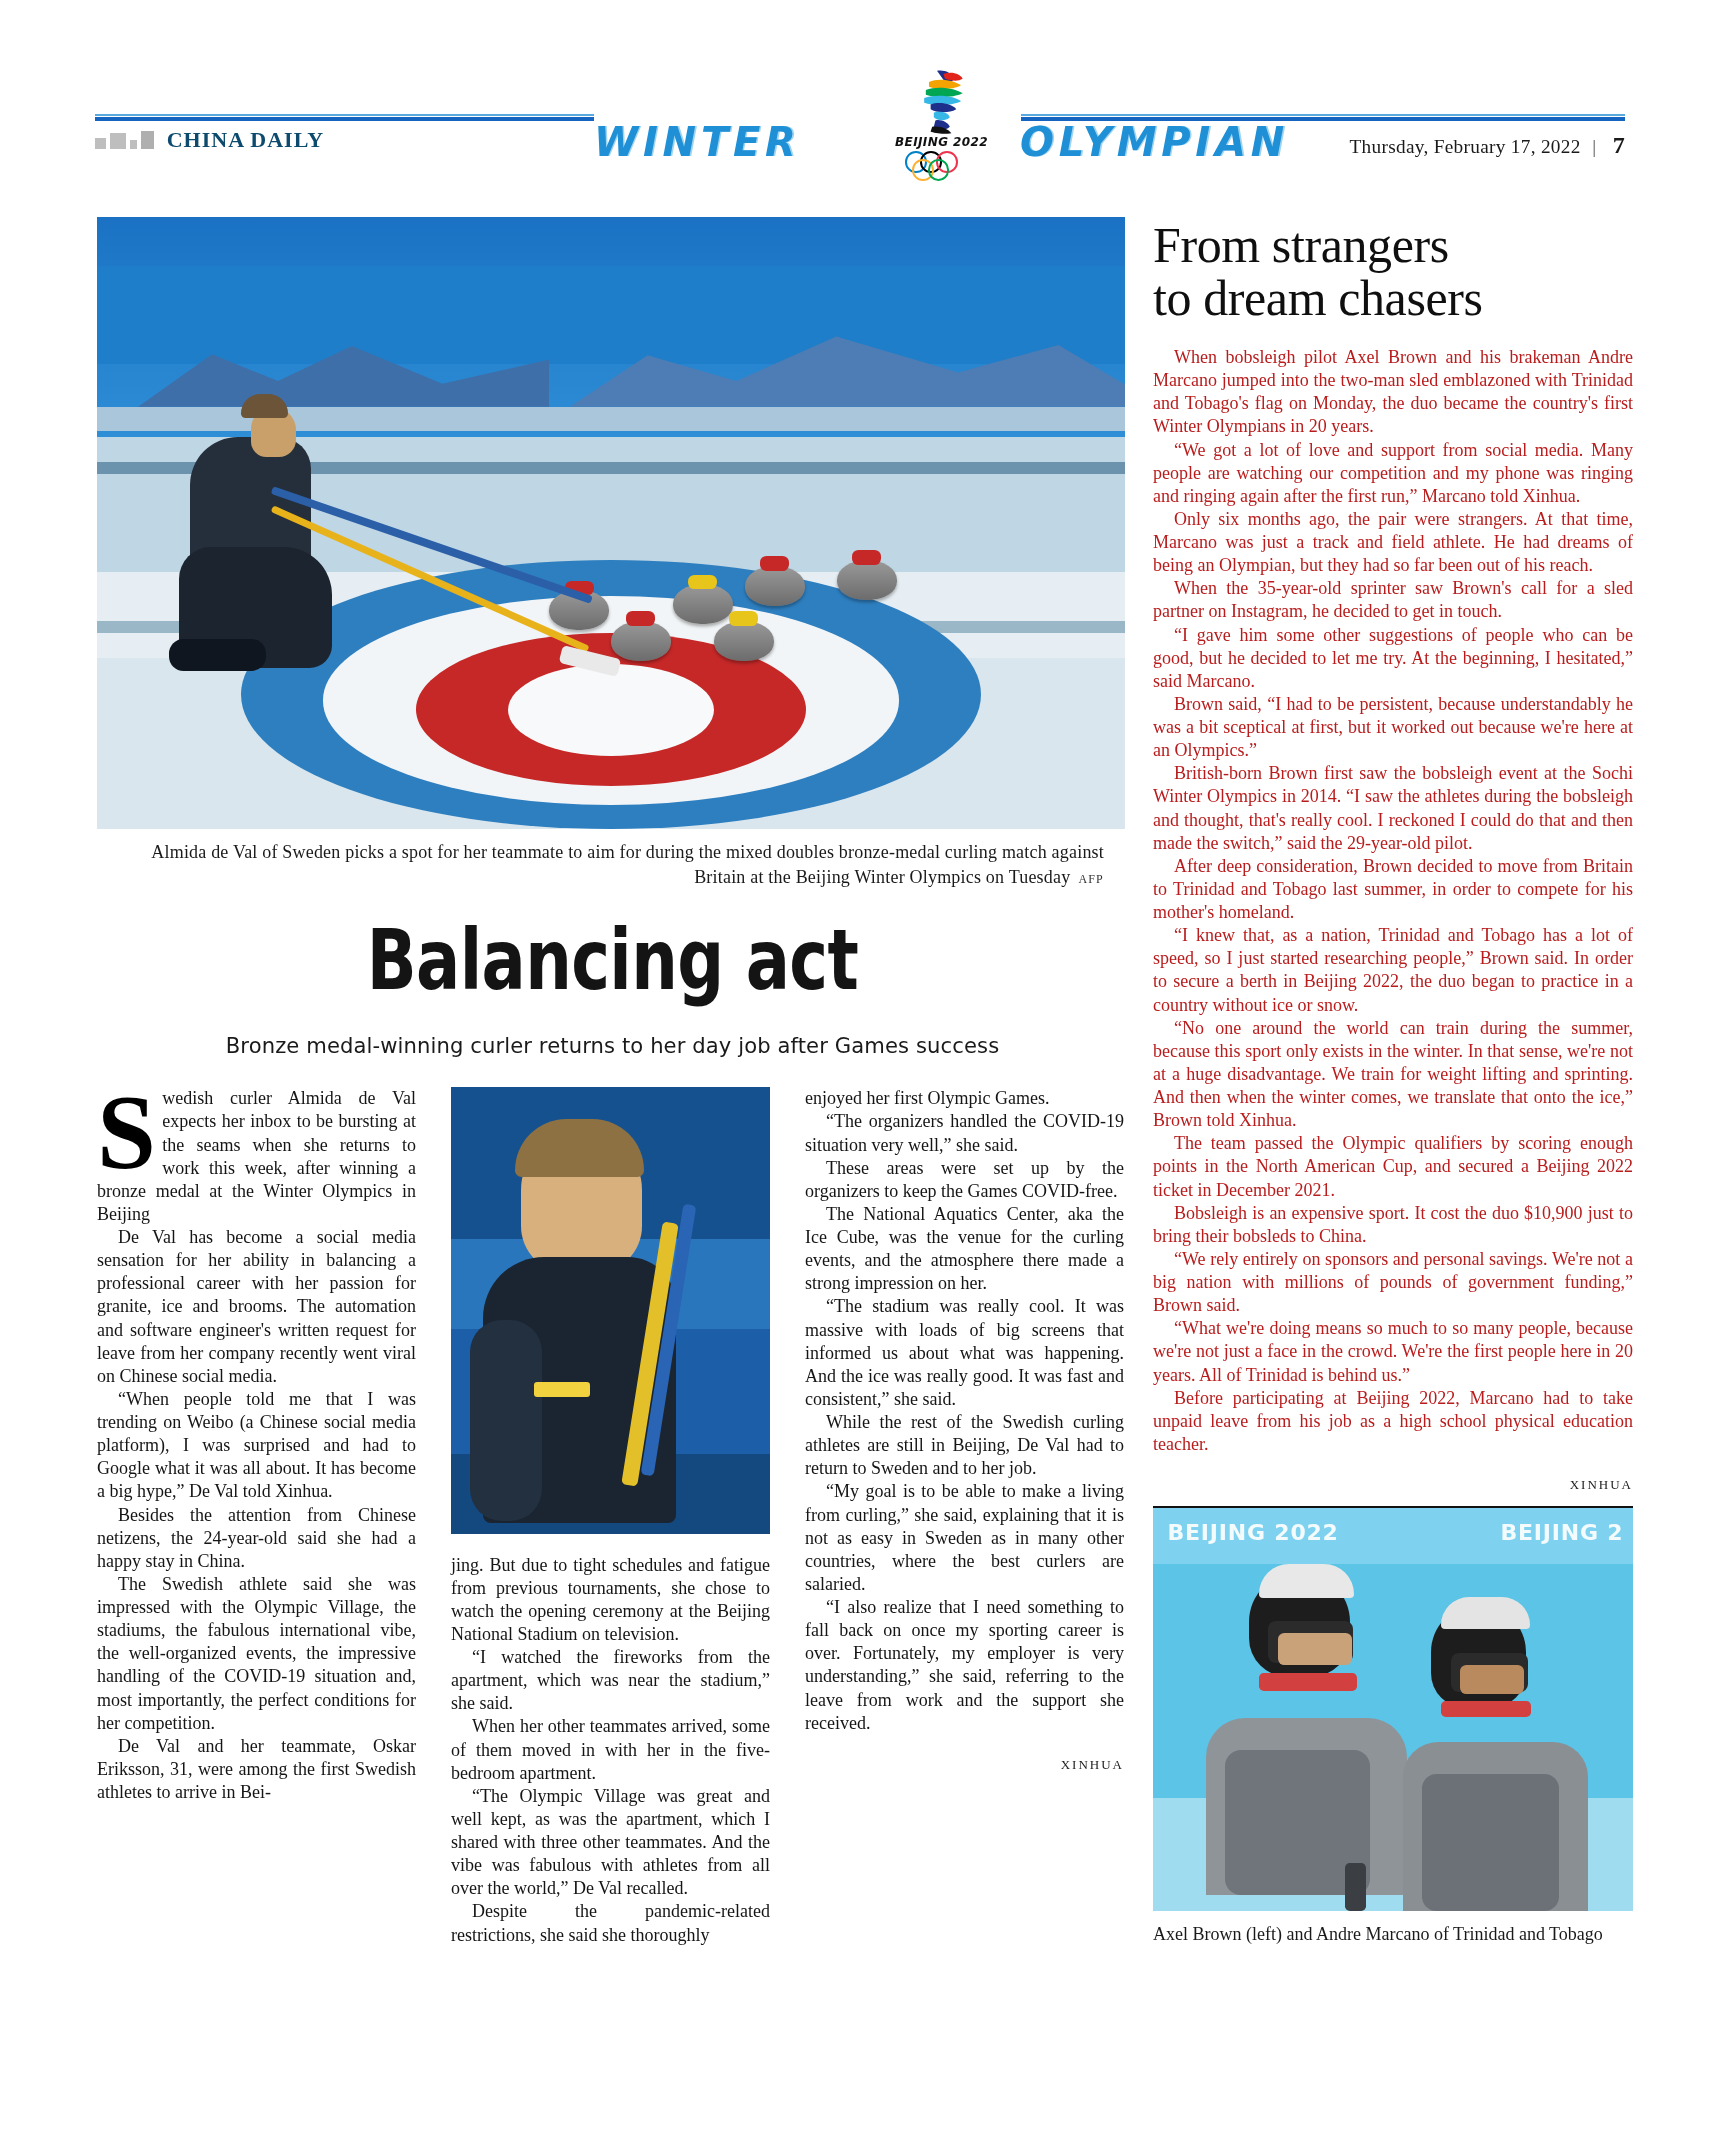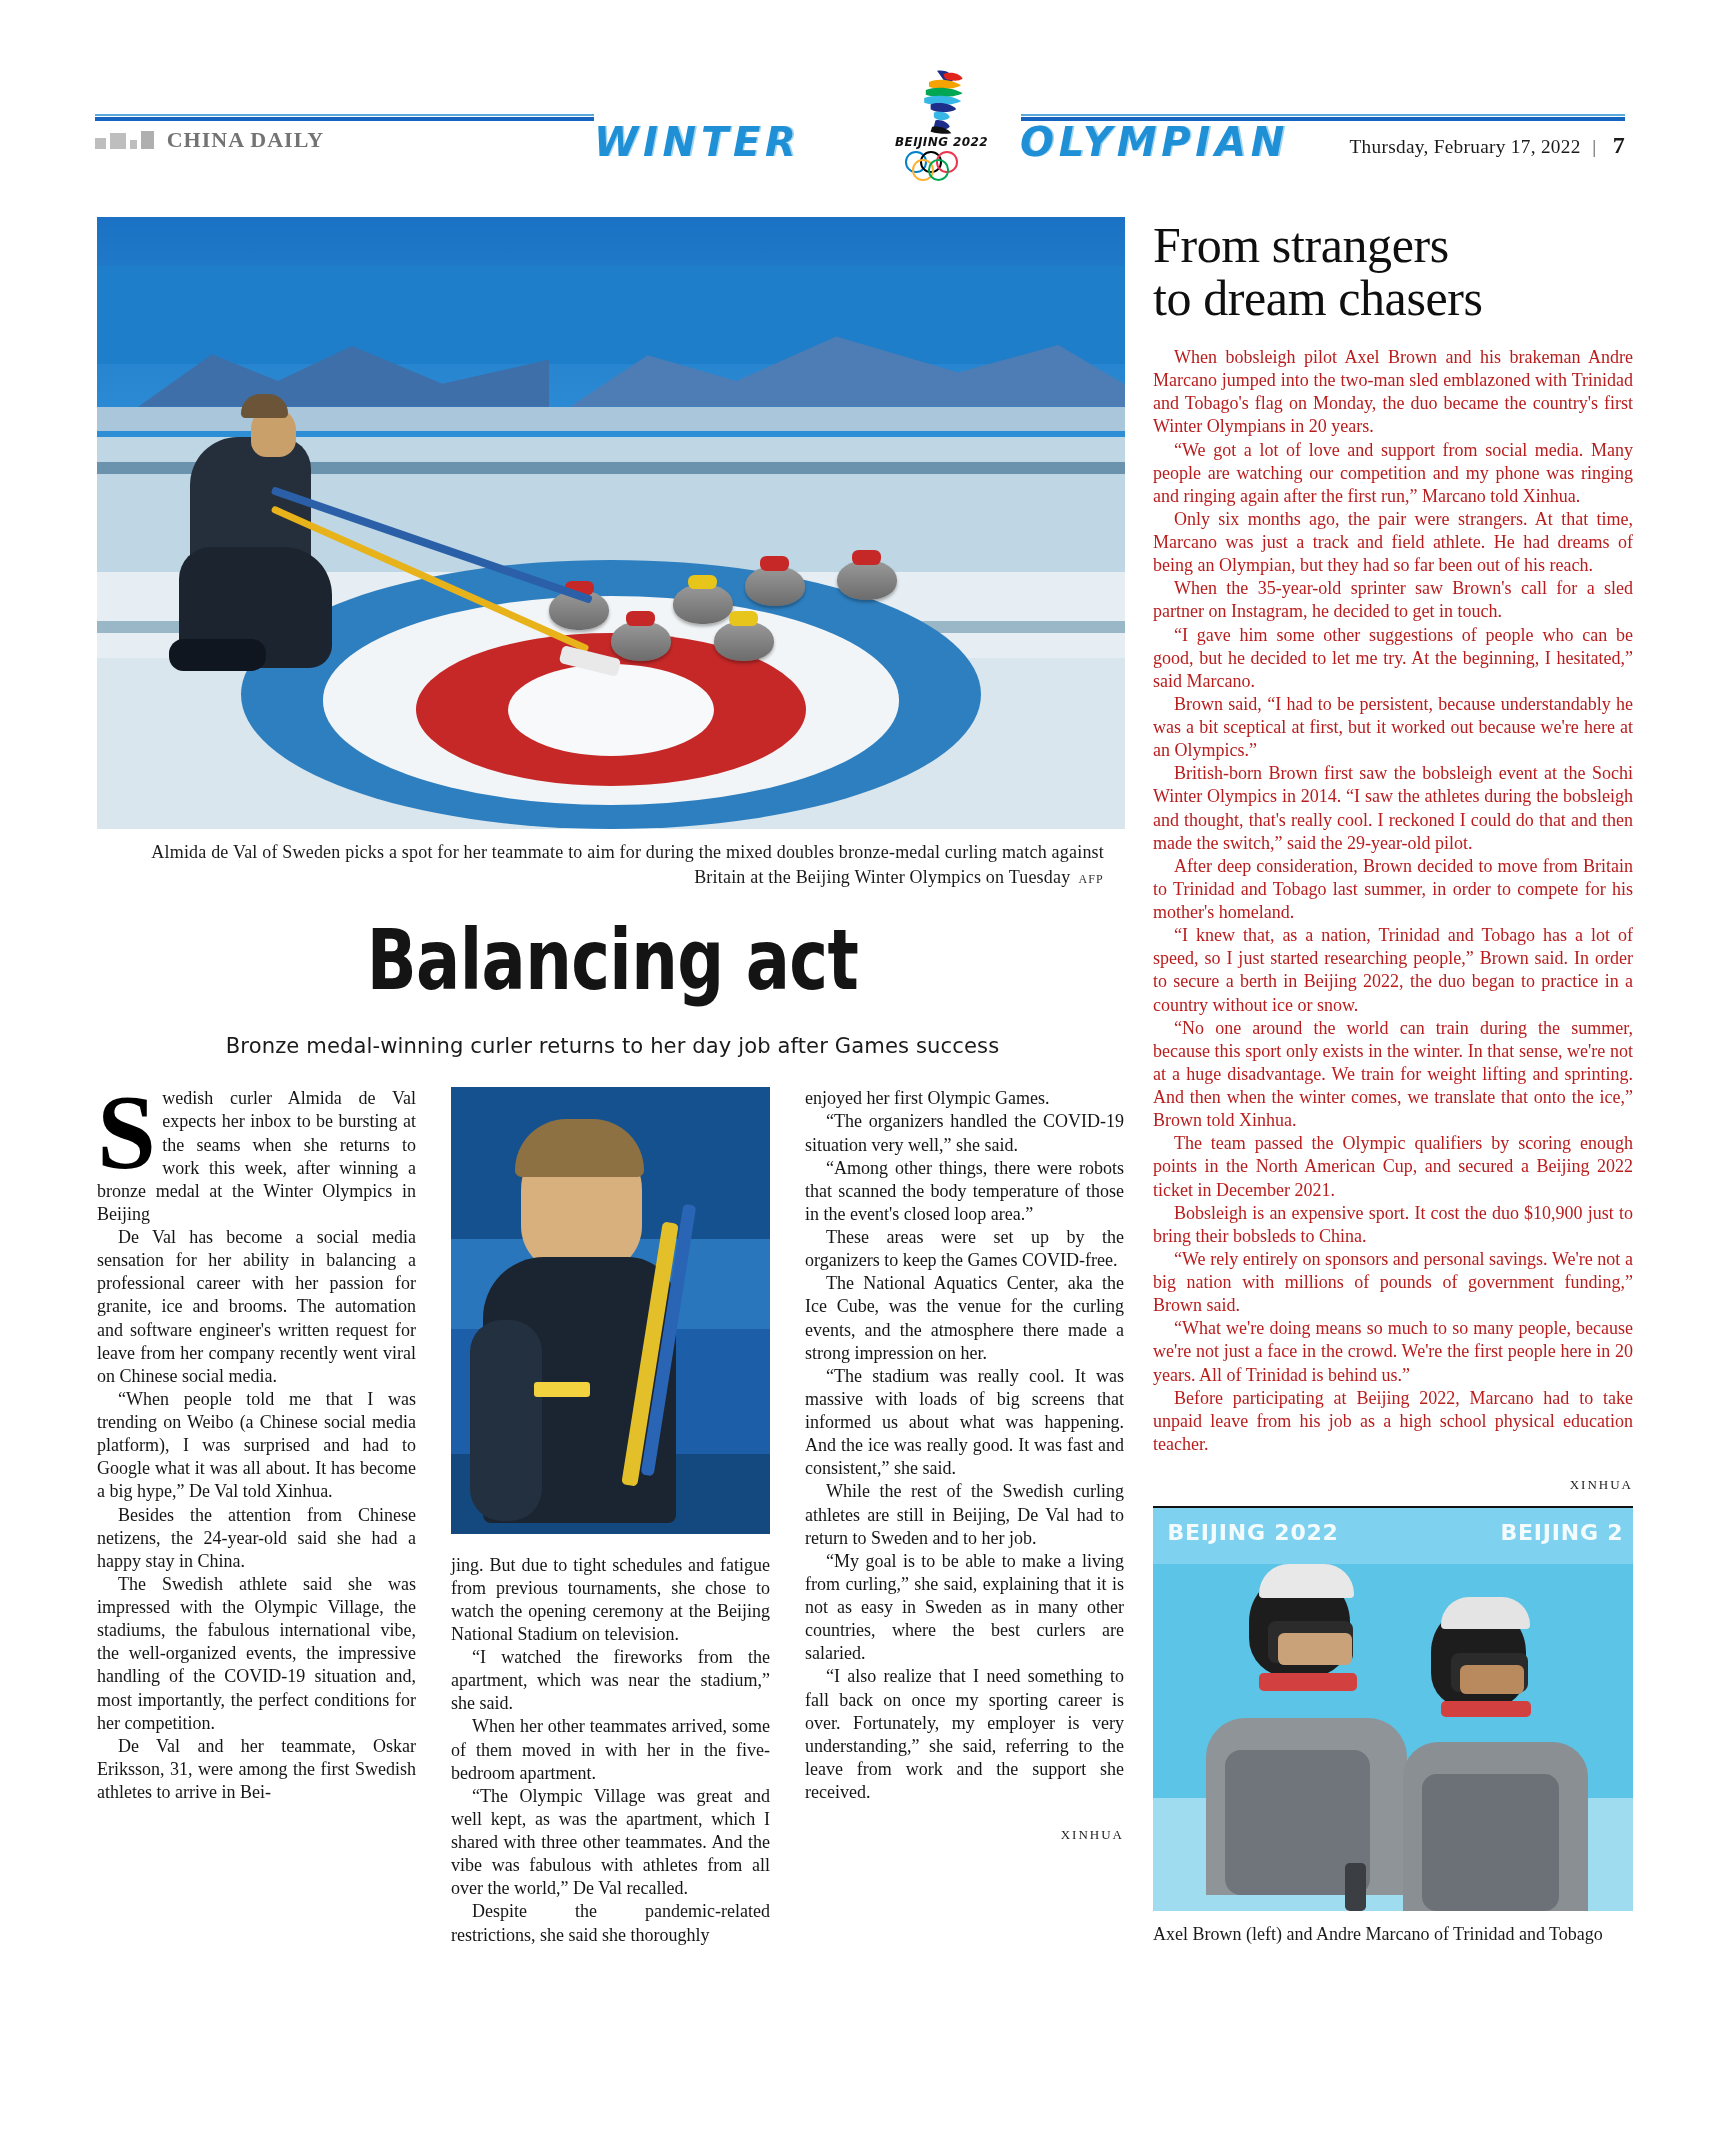--- a/index.html
+++ b/index.html
@@ -77,21 +77,21 @@
   }
   .brand-cn i:nth-child(1) { height: 11.3px; width: 10.5px;}
   .brand-cn i:nth-child(2) { height: 16px; width: 16px;}
   .brand-cn i:nth-child(3) { height: 8.9px; width: 7.2px;}
   .brand-cn i:nth-child(4) { height: 18.5px; width: 13px; background:#6e6e6e;}
   .brand-name {
     font-family: "Liberation Serif", serif;
     font-weight: bold;
     font-size: 22px;
     letter-spacing: 1px;
-    color: #737373;
+    color: #0c4a6e;
   }
 
   .mast-title {
     position: absolute;
     top: 16px;
     font-family: "DejaVu Sans", sans-serif;
     font-weight: bold;
     font-style: italic;
     font-size: 40px;
     letter-spacing: 4.8px;
@@ -470,21 +470,20 @@
         <p class="first">jing. But due to tight schedules and fatigue from previous tournaments, she chose to watch the opening ceremony at the Beijing National Stadium on television.</p>
         <p>“I watched the fireworks from the apartment, which was near the stadium,” she said.</p>
         <p>When her other teammates arrived, some of them moved in with her in the five-bedroom apartment.</p>
         <p>“The Olympic Village was great and well kept, as was the apartment, which I shared with three other teammates. And the vibe was fabulous with athletes from all over the world,” De Val recalled.</p>
         <p>Despite the pandemic-related restrictions, she said she thoroughly</p>
       </div>
 
       <div class="col">
         <p class="first">enjoyed her first Olympic Games.</p>
         <p>“The organizers handled the COVID-19 situation very well,” she said.</p>
-        <p>“Among other things, there were robots that scanned the body temperature of those in the event's closed loop area.”</p>
         <p>These areas were set up by the organizers to keep the Games COVID-free.</p>
         <p>The National Aquatics Center, aka the Ice Cube, was the venue for the curling events, and the atmosphere there made a strong impression on her.</p>
         <p>“The stadium was really cool. It was massive with loads of big screens that informed us about what was happening. And the ice was really good. It was fast and consistent,” she said.</p>
         <p>While the rest of the Swedish curling athletes are still in Beijing, De Val had to return to Sweden and to her job.</p>
         <p>“My goal is to be able to make a living from curling,” she said, explaining that it is not as easy in Sweden as in many other countries, where the best curlers are salaried.</p>
         <p>“I also realize that I need something to fall back on once my sporting career is over. Fortunately, my employer is very understanding,” she said, referring to the leave from work and the support she received.</p>
         <div class="credit-right">XINHUA</div>
       </div>
 
     </div>

